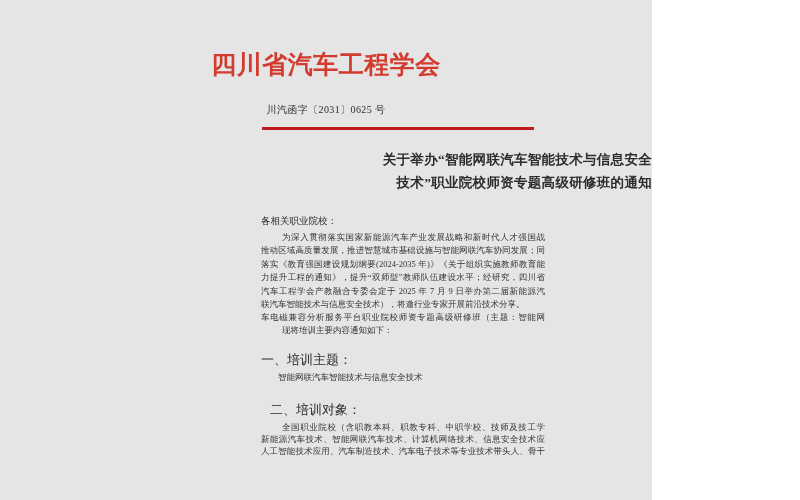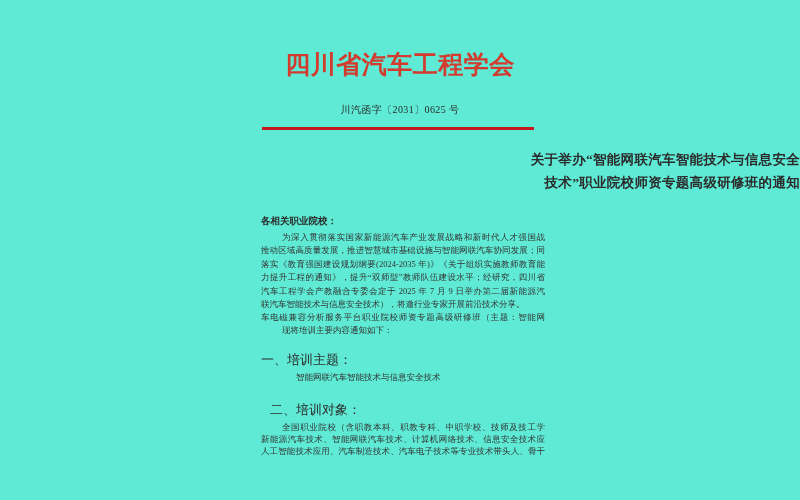--- a/index.html
+++ b/index.html
@@ -1,17 +1,17 @@
 <!DOCTYPE html>
 <html><head>
 <meta charset="utf-8">
 <style>
   html, body { margin:0; padding:0; background:#ffffff; }
   .page {
-    position:relative; width:800px; height:500px; background:#5eead4;
+    position:relative; width:652px; height:500px; background:#e5e5e5;
     font-family:"Liberation Serif", serif; color:#2e2e2e; overflow:hidden;
   }
   .org-title {
     position:absolute; top:51px; left:0; right:0; text-align:center;
     font-size:25px; line-height:28px; font-weight:600; color:#d23b2e;
     letter-spacing:0.5px;
   }
   .doc-number {
     position:absolute; top:103px; left:0; right:0; text-align:center;
     font-size:10px; line-height:13px; color:#2a2a2a; letter-spacing:0.4px;
@@ -20,35 +20,35 @@
     position:absolute; top:127px; left:262px; width:272px; height:2.5px;
     background:#c2191c;
   }
   .notice-title {
     position:absolute; top:149px; left:0; right:0; text-align:right;
     font-size:13.5px; line-height:22.5px; font-weight:700; color:#2c2c2c;
     letter-spacing:0.3px;
   }
   .salutation {
     position:absolute; top:215px; left:261px;
-    font-size:9.5px; line-height:13px; font-weight:700; color:#2b2b2b;
+    font-size:9.5px; line-height:13px; font-weight:400; color:#2b2b2b;
   }
   .body-text { font-size:8.5px; color:#333333; }
   .para1 {
     position:absolute; top:231px; left:261px; width:284px; line-height:13.4px;
   }
   .para2 {
     position:absolute; top:324px; left:282px; line-height:13.4px;
   }
   .sec-heading {
     position:absolute; left:261px; font-size:13px; line-height:13px;
     font-weight:400; color:#2b2b2b;
   }
   .sec1-heading { top:353px; }
-  .sec1-content { position:absolute; top:371px; left:296px; line-height:13px; }
+  .sec1-content { position:absolute; top:371px; left:278px; line-height:13px; }
   .sec2-heading { top:403px;margin-left:9px; }
   .sec2 {
     position:absolute; top:421px; left:261px; width:284px; line-height:12.2px;
   }
   .line { display:block; white-space:nowrap; overflow:hidden; }
   .jl { text-align:justify; text-align-last:justify; white-space:normal; height:13.4px; }
   .sec2 .jl { height:12.2px; }
   .indent { padding-left:21px; }
 </style>
 </head>

